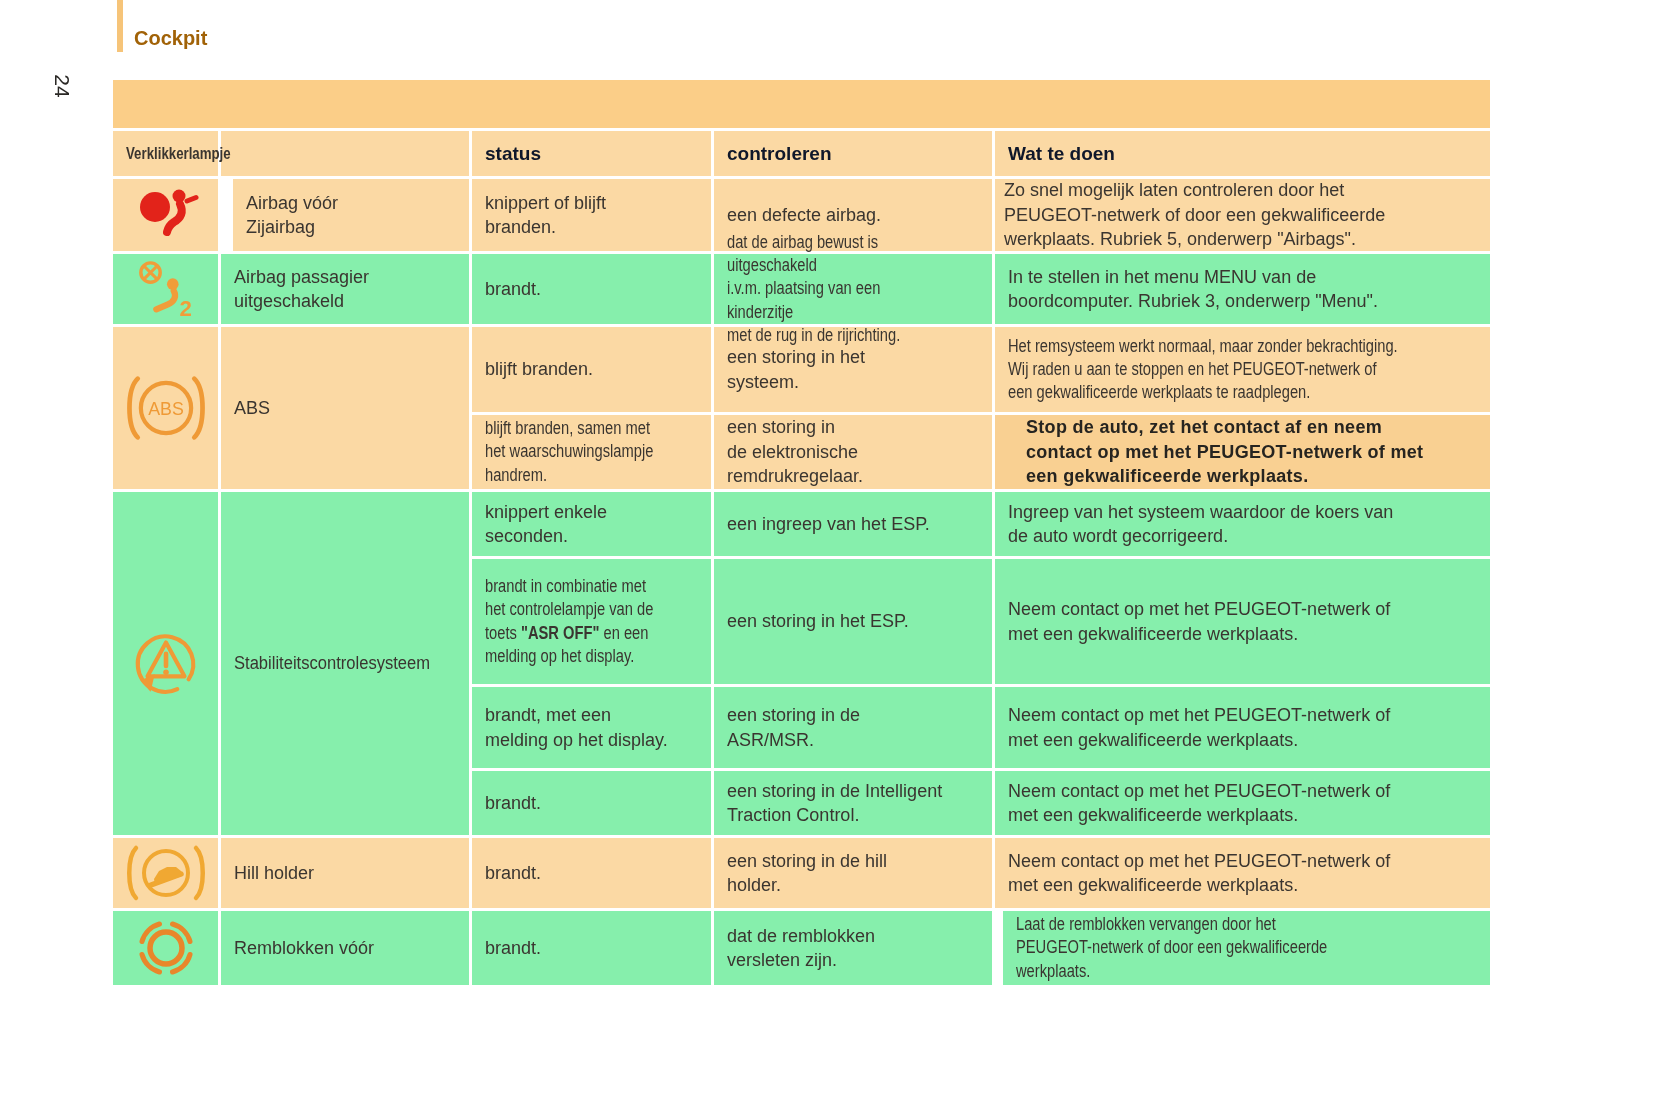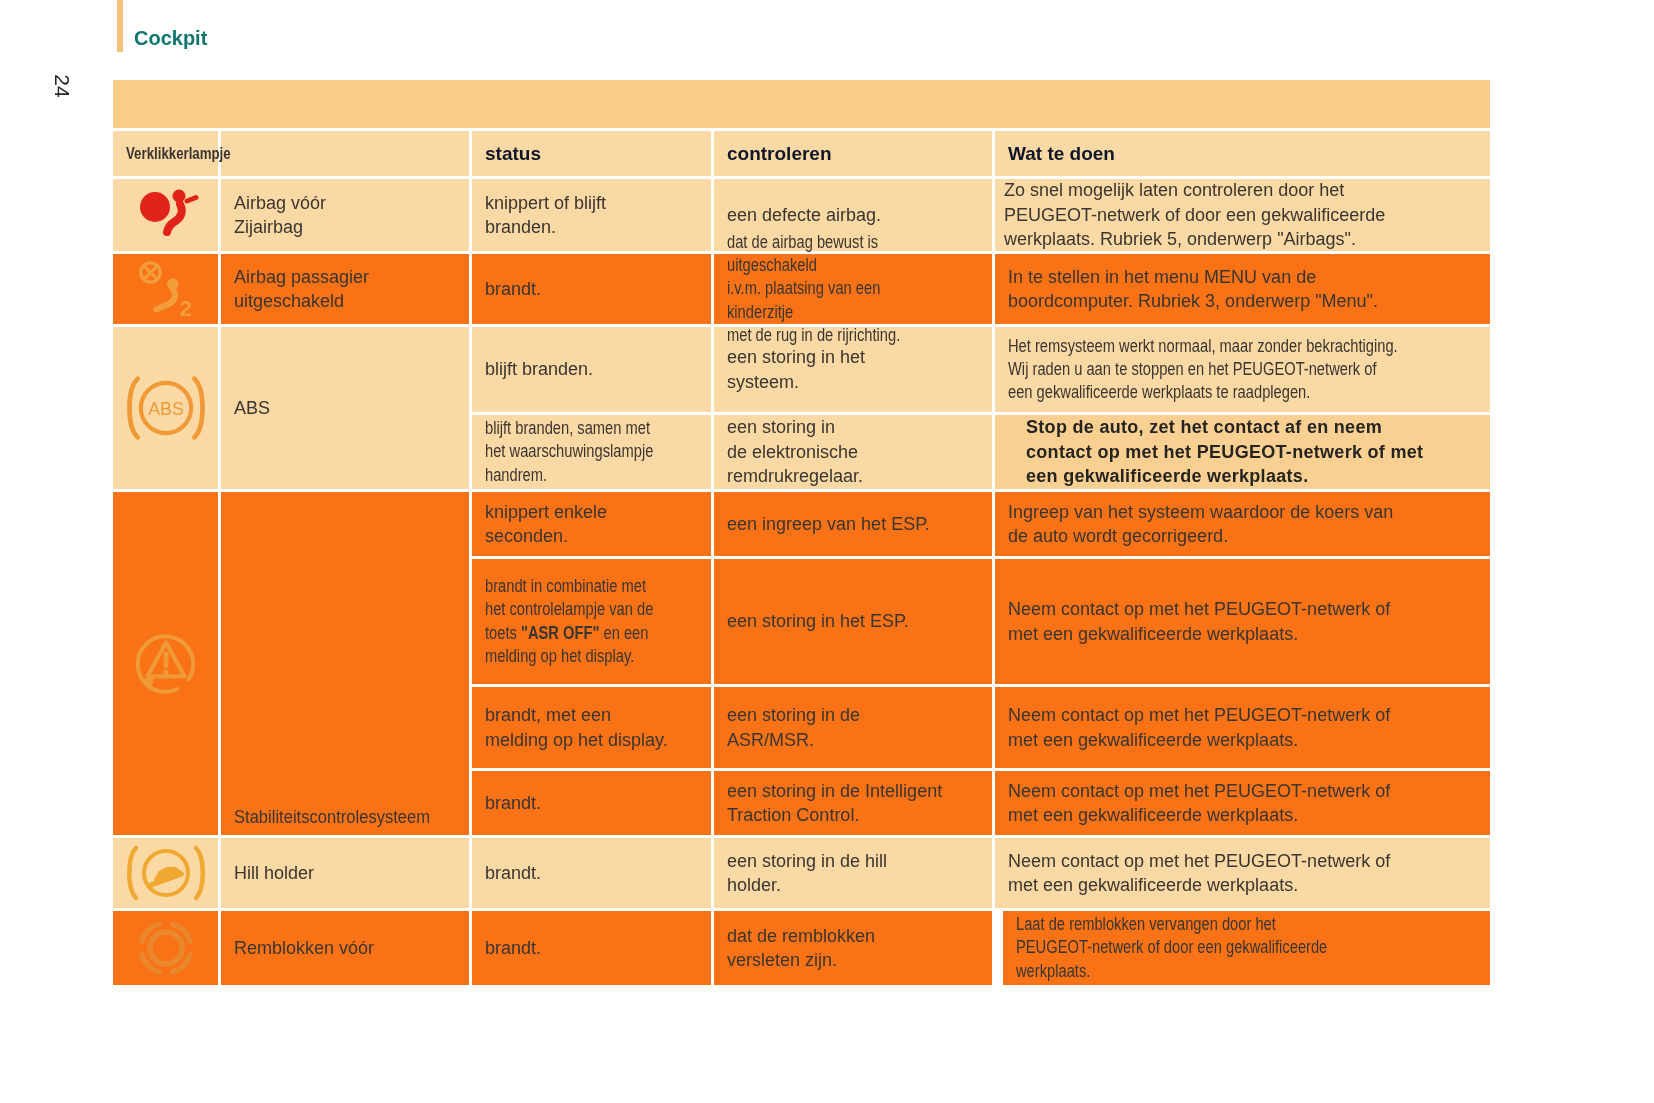--- a/index.html
+++ b/index.html
@@ -1,34 +1,34 @@
 <!DOCTYPE html>
 <html><head>
 <meta charset="utf-8">
 <style>
   html,body{margin:0;padding:0;background:#ffffff;}
   .page{
     position:relative;width:1654px;height:1103px;background:#ffffff;overflow:hidden;
     font-family:"Liberation Sans","DejaVu Sans",sans-serif;color:#3a3530;
   }
   .accent-bar{position:absolute;left:117px;top:0;width:6px;height:52px;background:#f6c479;}
-  .section-title{position:absolute;left:134px;top:27px;font-size:20px;font-weight:bold;color:#0f766e;}
+  .section-title{position:absolute;left:134px;top:27px;font-size:20px;font-weight:bold;color:#a16207;}
   .page-num{position:absolute;left:50px;top:74px;width:40px;height:44px;}
   .page-num span{display:inline-block;font-size:21px;color:#2a2825;transform:rotate(90deg);transform-origin:center center;}
   .banner{position:absolute;left:113px;top:80px;width:1377px;height:48px;background:#fbce88;}
   .tbl{
     position:absolute;left:113px;top:131px;width:1377px;
     display:grid;
     grid-template-columns:105px 248px 239px 278px 495px;
     grid-template-rows:45px 72px 70px 85px 74px 64px 125px 81px 64px 70px 74px;
     gap:3px;
   }
   .cell{display:flex;align-items:center;padding:6px 13px;font-size:18px;line-height:1.36;white-space:pre-line;}
   .dark{background:#fbd9a4;}
-  .light{background:#f97316;}
+  .light{background:#86efac;}
   .hl{background:#f9d092;}
   .icon-cell{justify-content:center;padding:4px;}
   .hdr{font-weight:bold;color:#0f172a;font-size:19px;}
   .cond{display:block;transform:scaleX(0.84);transform-origin:0 50%;width:119%;font-size:17.5px;line-height:1.32;}
   .cond-hdr{display:block;transform:scaleX(0.78);transform-origin:0 50%;width:128%;font-size:17px;font-weight:bold;}
   .name-tight{display:block;transform:scaleX(0.92);transform-origin:0 50%;width:109%;}
   .bold-action{font-weight:bold;color:#262420;letter-spacing:0.3px;line-height:1.38;}
   .b{font-weight:bold;}
   svg{display:block;}
 </style>
@@ -52,21 +52,21 @@
     <div class="cell dark hdr" style="grid-column:5;grid-row:1;">Wat te doen</div>
 
     <div class="cell dark icon-cell" style="grid-column:1;grid-row:2;">
       <svg width="66" height="60" viewBox="0 0 64 60" fill="none">
         <circle cx="21" cy="22" r="15" fill="#e2231a"></circle>
         <circle cx="45" cy="11" r="6.5" fill="#e2231a"></circle>
         <path d="M53 16 l9 -3.5" stroke="#e2231a" stroke-width="5" stroke-linecap="round"></path>
         <path d="M46 19 C50 27 47 33 40 37 C36 39.5 34 43 33 47" stroke="#e2231a" stroke-width="8" stroke-linecap="round" fill="none"></path>
       </svg>
     </div>
-    <div class="cell dark" style="grid-column:2;grid-row:2;">Airbag vóór
+    <div class="cell dark" style="grid-column:2;grid-row:2;margin-left:12px;">Airbag vóór
 Zijairbag</div>
     <div class="cell dark" style="grid-column:3;grid-row:2;">knippert of blijft
 branden.</div>
     <div class="cell dark" style="grid-column:4;grid-row:2;">een defecte airbag.</div>
     <div class="cell dark" style="grid-column:5;grid-row:2;padding-left:9px;">Zo snel mogelijk laten controleren door het
 PEUGEOT-netwerk of door een gekwalificeerde
 werkplaats. Rubriek 5, onderwerp "Airbags".</div>
 
     <div class="cell light icon-cell" style="grid-column:1;grid-row:3;">
       <svg width="70" height="60" viewBox="0 0 66 62" fill="none">
@@ -114,21 +114,21 @@
 
     <div class="cell light icon-cell" style="grid-column:1;grid-row:6 / span 4;">
       <svg width="76" height="74" viewBox="0 0 74 72" fill="none">
         <path d="M26 60.5 A27 27 0 1 0 15 51" stroke="#ef9a36" stroke-width="4" fill="none" stroke-linecap="round" transform="scale(-1,1) translate(-74,0)"></path>
         <path d="M37 15 L55 48 L19 48 Z" stroke="#ef9a36" stroke-width="4" stroke-linejoin="round" fill="none"></path>
         <path d="M37 26 L37 38" stroke="#ef9a36" stroke-width="4.5" stroke-linecap="round"></path>
         <circle cx="37" cy="44" r="2.7" fill="#ef9a36"></circle>
         <path d="M48 46 L62 52 L52 63 Z" fill="#ef9a36" transform="scale(-1,1) translate(-74,0)"></path>
       </svg>
     </div>
-    <div class="cell light" style="grid-column:2;grid-row:6 / span 4;align-items:flex-end;"><span class="name-tight">Stabiliteitscontrolesysteem</span></div>
+    <div class="cell light" style="grid-column:2;grid-row:6 / span 4;"><span class="name-tight">Stabiliteitscontrolesysteem</span></div>
 
     <div class="cell light" style="grid-column:3;grid-row:6;">knippert enkele
 seconden.</div>
     <div class="cell light" style="grid-column:4;grid-row:6;">een ingreep van het ESP.</div>
     <div class="cell light" style="grid-column:5;grid-row:6;">Ingreep van het systeem waardoor de koers van
 de auto wordt gecorrigeerd.</div>
 
     <div class="cell light" style="grid-column:3;grid-row:7;">
       <span class="cond"><span>brandt in combinatie met het controlelampje van de toets </span><span class="b">"ASR OFF"</span><span> en een melding op het display.</span></span>
     </div>

